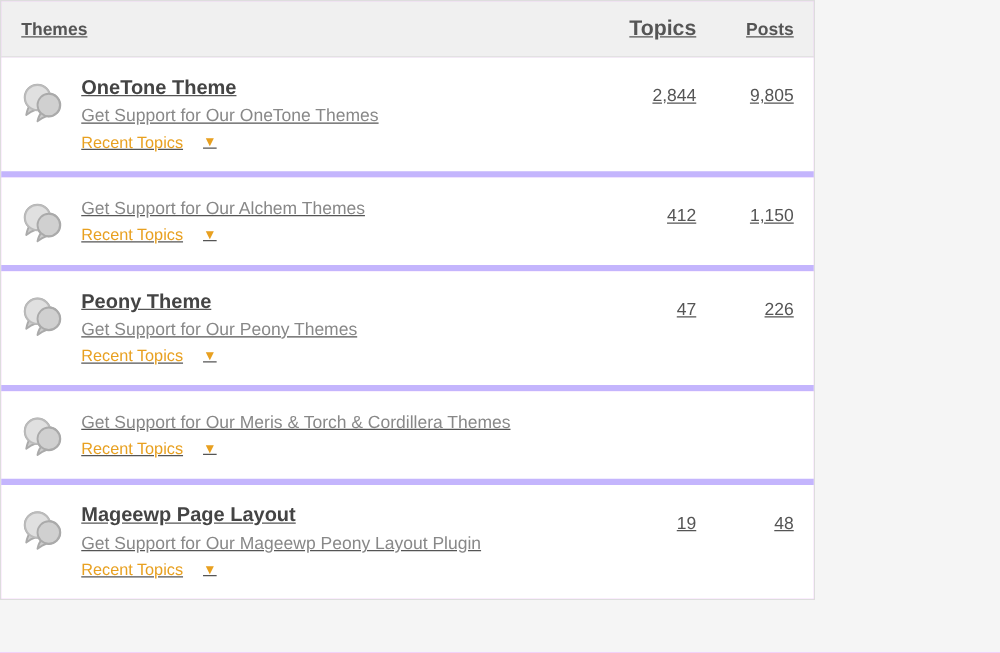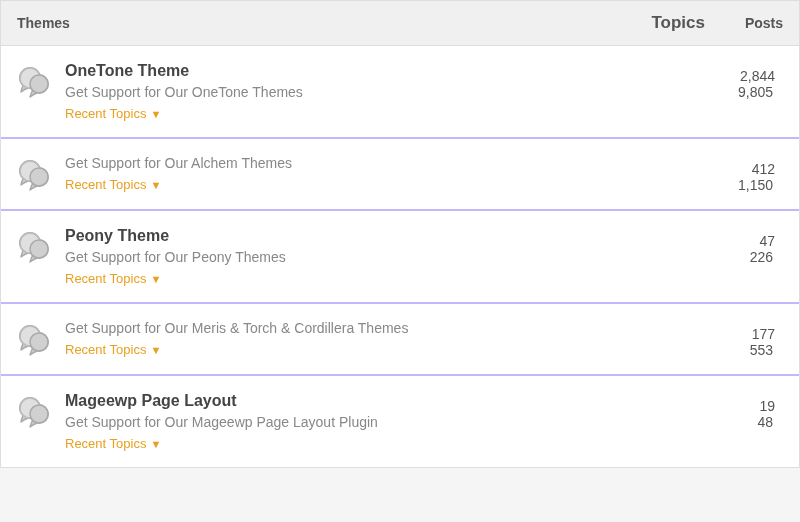--- a/index.html
+++ b/index.html
@@ -3,23 +3,24 @@
   <meta charset="utf-8">
   <style>
     * { box-sizing: border-box; margin: 0; padding: 0; }
     body {
       font-family: 'Segoe UI', Arial, sans-serif;
       background: #f5f5f5;
       color: #555;
       font-size: 14px;
     }
     .container {
-      width: 800px;
+      width: 652px;
       background: #f0abfc;
       border: 1px solid #ddd;
+      text-decoration: underline;
     }
     .table-header {
       display: flex;
       align-items: center;
       background: #f0f0f0;
       padding: 12px 16px;
       border-bottom: 1px solid #ddd;
     }
     .table-header-title {
       flex: 1;
@@ -39,21 +40,21 @@
       width: 70px;
       text-align: right;
       font-weight: 600;
       color: #555;
       font-size: 14px;
     }
     .forum-row {
       display: flex;
       align-items: flex-start;
       padding: 16px 16px;
-      border-bottom: 2px solid #c4b5fd;
+      border-bottom: 5px solid #c4b5fd;
       background: #fff;
     }
     .forum-row:last-child {
       border-bottom: none;
     }
     .forum-icon {
       width: 36px;
       height: 36px;
       flex-shrink: 0;
       margin-right: 12px;
@@ -73,36 +74,36 @@
       margin-bottom: 4px;
     }
     .forum-desc {
       font-size: 14px;
       color: #888;
       margin-bottom: 6px;
     }
     .forum-recent {
       display: flex;
       align-items: center;
-      gap: 4px;
+      gap: 16px;
     }
     .recent-topics-link {
       color: #e8a020;
       font-size: 13px;
       text-decoration: none;
       cursor: pointer;
     }
     .chevron-down {
       color: #e8a020;
       font-size: 11px;
     }
     .forum-stats {
       display: flex;
-      flex-direction: column;
-      align-items: flex-start;
+      flex-direction: row;
+      align-items: flex-end;
       padding-top: 6px;
     }
     .stat-topics {
       width: 80px;
       text-align: right;
       color: #555;
       font-size: 14px;
       padding-right: 8px;
     }
     .stat-posts {
@@ -205,39 +206,35 @@
         <circle cx="22" cy="20" r="9" fill="#d0d0d0" stroke="#aaa" stroke-width="1.5"></circle>
       </svg>
     </div>
     <div class="forum-info">
       <div class="forum-desc">Get Support for Our Meris &amp; Torch &amp; Cordillera Themes</div>
       <div class="forum-recent">
         <a class="recent-topics-link">Recent Topics</a>
         <span class="chevron-down">▼</span>
       </div>
     </div>
-    <div class="forum-stats">
-      <div class="stat-topics">177</div>
-      <div class="stat-posts">553</div>
-    </div>
   </div>
       <div class="forum-row">
     <div class="forum-icon">
       <svg viewBox="0 0 36 36" xmlns="http://www.w3.org/2000/svg">
         <circle cx="13" cy="14" r="10" fill="none" stroke="#aaa" stroke-width="2"></circle>
         <path d="M8 19 Q5 22 4 28 Q8 25 11 24" fill="#ccc" stroke="#aaa" stroke-width="1.5" stroke-linejoin="round"></path>
         <circle cx="22" cy="20" r="9" fill="none" stroke="#aaa" stroke-width="2"></circle>
         <path d="M17 25 Q14 28 13 33 Q17 30 20 29" fill="#ccc" stroke="#aaa" stroke-width="1.5" stroke-linejoin="round"></path>
         <circle cx="13" cy="14" r="10" fill="#e0e0e0" stroke="#bbb" stroke-width="1.5"></circle>
         <circle cx="22" cy="20" r="9" fill="#d0d0d0" stroke="#aaa" stroke-width="1.5"></circle>
       </svg>
     </div>
     <div class="forum-info">
       <div class="forum-title">Mageewp Page Layout</div>
-      <div class="forum-desc">Get Support for Our Mageewp Page Layout Plugin</div>
+      <div class="forum-desc">Get Support for Our Mageewp Peony Layout Plugin</div>
       <div class="forum-recent">
         <a class="recent-topics-link">Recent Topics</a>
         <span class="chevron-down">▼</span>
       </div>
     </div>
     <div class="forum-stats">
       <div class="stat-topics">19</div>
       <div class="stat-posts">48</div>
     </div>
   </div>

